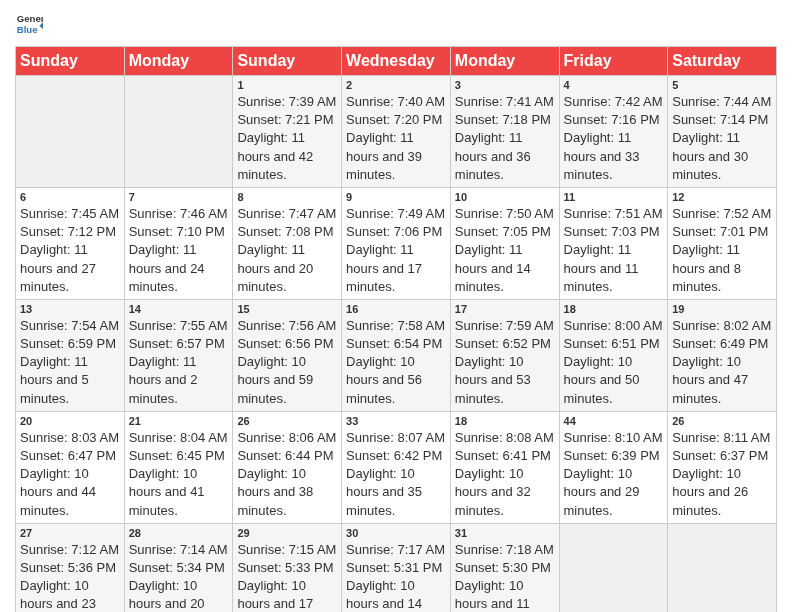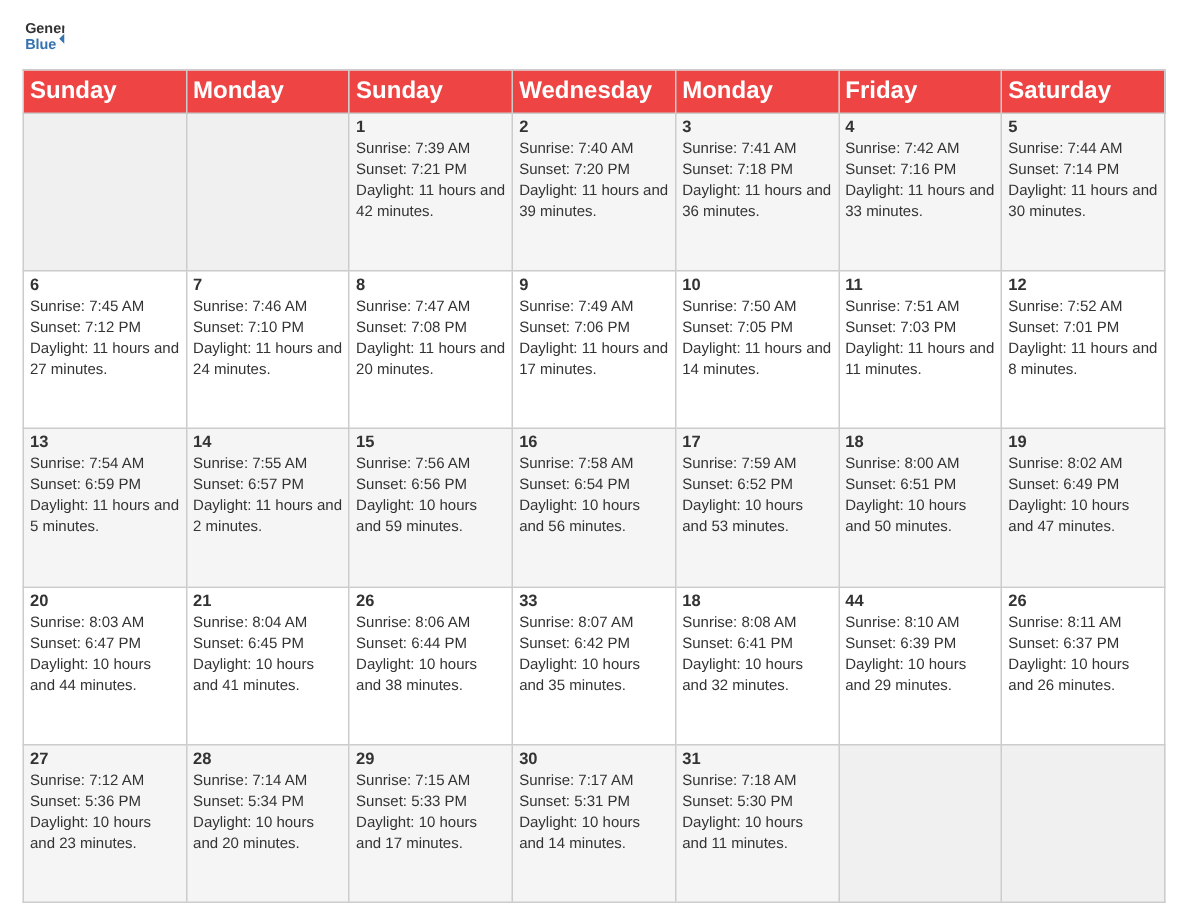--- a/index.html
+++ b/index.html
@@ -74,21 +74,21 @@
     .calendar tbody tr:nth-child(even) td {
       background: #fff;
     }
     .day-num {
       font-size: 11px;
       font-weight: bold;
       display: block;
       margin-bottom: 2px;
     }
     .cell-info {
-      font-size: 10px;
+      font-size: 13px;
       line-height: 1.4;
       color: #333;
     }
     .empty {
       background: #f0f0f0 !important;
     }
   </style>
 </head>
 <body>
 

